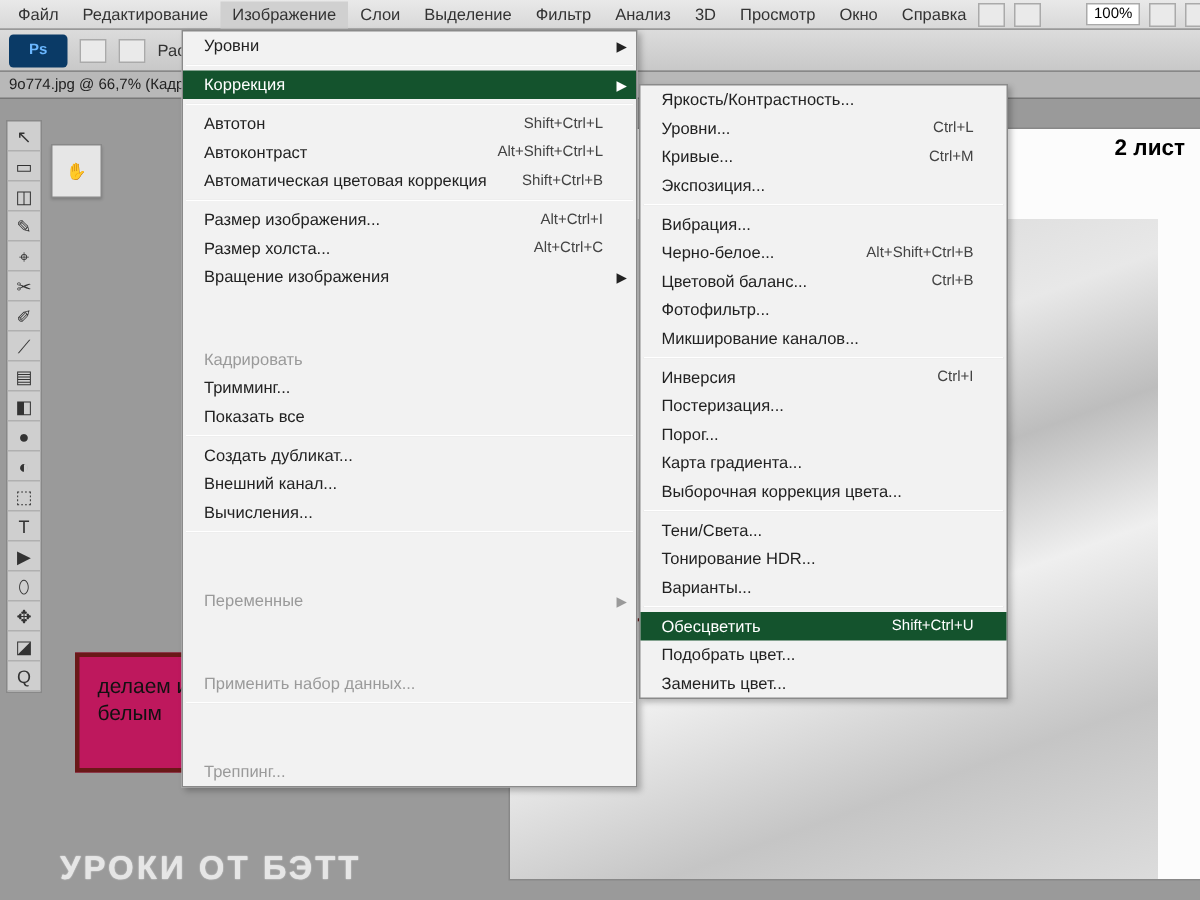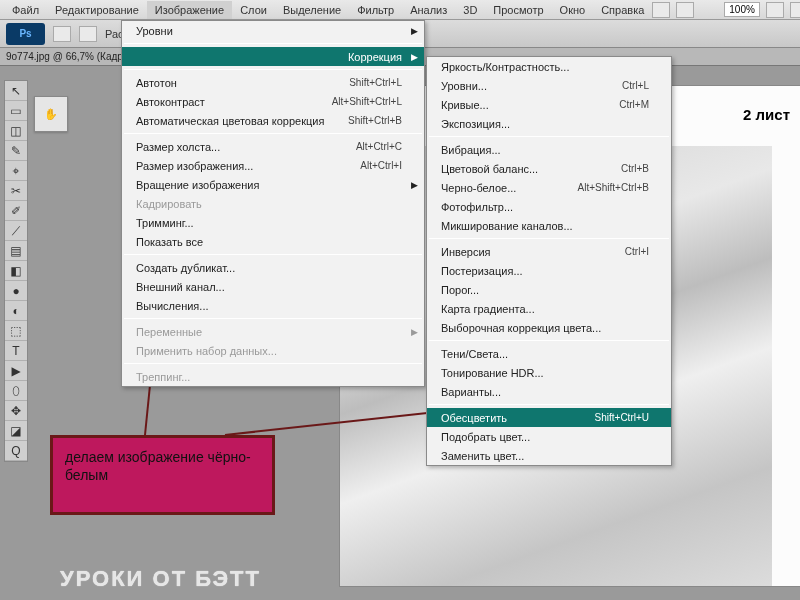--- a/index.html
+++ b/index.html
@@ -24,34 +24,34 @@
 
 .toolbox { position:absolute; top:80px; left:4px; width:24px; background:#cfcfcf; border:1px solid #888; z-index:7; }
 .toolbox .t { width:22px; height:20px; border-bottom:1px solid #b0b0b0; display:flex; align-items:center; justify-content:center; font-size:12px; color:#333; }
 
 
 .palette { position:absolute; top:96px; left:34px; width:34px; height:36px; background:#e6e6e6; border:1px solid #888; z-index:7; box-shadow:0 1px 2px rgba(0,0,0,.2); display:flex; align-items:center; justify-content:center; }
 
 
 .canvas-wrap { position:absolute; top:66px; left:30px; right:0; bottom:0; background:#9a9a9a; }
 .paper { position:absolute; top:20px; left:310px; width:460px; height:500px; background:#fcfcfc; box-shadow:0 0 0 1px #888; }
-.paper .pnum { position:absolute; top:4px; right:10px; font-weight:bold; font-size:15px;margin-top:16px; }
+.paper .pnum { position:absolute; top:4px; right:10px; font-weight:bold; font-size:15px; }
 .paper .gray-img { position:absolute; top:60px; left:0; right:28px; bottom:0; background:linear-gradient(160deg,#cfcfcf 0%,#e8e8e8 30%,#bdbdbd 45%,#efefef 60%,#c5c5c5 80%,#dcdcdc 100%); }
 
 
 .anno-box { position:absolute; top:435px; left:50px; width:225px; height:80px; border:3px solid #6a1818; background:#be185d; padding:10px 12px; z-index:6; color:#111; font-size:14px; line-height:1.3; }
-.watermark { position:absolute; bottom:8px; left:40px; color:#e6e6e6; font-size:22px; letter-spacing:2px; font-weight:bold; font-family:"Arial Black",sans-serif; text-shadow:0 0 1px #fff; z-index:5;margin-left:20px; }
+.watermark { position:absolute; bottom:8px; left:40px; color:#e6e6e6; font-size:22px; letter-spacing:2px; font-weight:bold; font-family:"Arial Black",sans-serif; text-shadow:0 0 1px #fff; z-index:5; }
 
 
 .menu { position:absolute; background:#f2f2f2; border:1px solid #8a8a8a; box-shadow:2px 2px 4px rgba(0,0,0,.25); z-index:20; }
 .menu1 { top:20px; left:121px; width:304px; }
 .menu2 { top:56px; left:426px; width:246px; }
 .menu .row { height:19px; display:flex; align-items:center; padding:0 22px 0 14px; color:#222; position:relative; }
-.menu .row.hi { background:#0f766e; color:#fff;justify-content:flex-end; }
-.menu .row.disabled { color:#9a9a9a; }
+.menu .row.hi { background:#14532d; color:#fff; }
+.menu .row.disabled { color:#9a9a9a;margin-top:36px; }
 .menu .sep { height:1px; margin:3px 2px; background:#c6c6c6; border-bottom:1px solid #fff; }
 .menu .sc { margin-left:auto; color:#444; font-size:10px; }
 .menu .row.hi .sc { color:#fff; }
 .menu .arr { position:absolute; right:6px; font-size:9px; }
 
 
 svg.arrows { position:absolute; top:0; left:0; width:800px; height:600px; z-index:15; pointer-events:none; }
 </style>
 </head>
 <body>
@@ -143,28 +143,28 @@
     <div class="row inter">
       <span>Автоконтраст</span>
       <span class="sc">Alt+Shift+Ctrl+L</span>
     </div>
     <div class="row inter">
       <span>Автоматическая цветовая коррекция</span>
       <span class="sc">Shift+Ctrl+B</span>
     </div>
     <div class="sep"></div>
     <div class="row inter">
+      <span>Размер изображения...</span>
+      <span class="sc">Alt+Ctrl+I</span>
+    </div>
+    <div class="row inter">
       <span>Размер холста...</span>
       <span class="sc">Alt+Ctrl+C</span>
     </div>
     <div class="row inter">
-      <span>Размер изображения...</span>
-      <span class="sc">Alt+Ctrl+I</span>
-    </div>
-    <div class="row inter">
       <span>Вращение изображения</span>
       <span class="arr">▶</span>
     </div>
     <div class="row inter disabled">
       <span>Кадрировать</span>
     </div>
     <div class="row inter">
       <span>Тримминг...</span>
     </div>
     <div class="row inter">
@@ -207,26 +207,26 @@
       <span class="sc">Ctrl+M</span>
     </div>
     <div class="row inter">
       <span>Экспозиция...</span>
     </div>
     <div class="sep"></div>
     <div class="row inter">
       <span>Вибрация...</span>
     </div>
     <div class="row inter">
+      <span>Черно-белое...</span>
+      <span class="sc">Alt+Shift+Ctrl+B</span>
+    </div>
+    <div class="row inter">
       <span>Цветовой баланс...</span>
       <span class="sc">Ctrl+B</span>
-    </div>
-    <div class="row inter">
-      <span>Черно-белое...</span>
-      <span class="sc">Alt+Shift+Ctrl+B</span>
     </div>
     <div class="row inter">
       <span>Фотофильтр...</span>
     </div>
     <div class="row inter">
       <span>Микширование каналов...</span>
     </div>
     <div class="sep"></div>
     <div class="row inter">
       <span>Инверсия</span>

